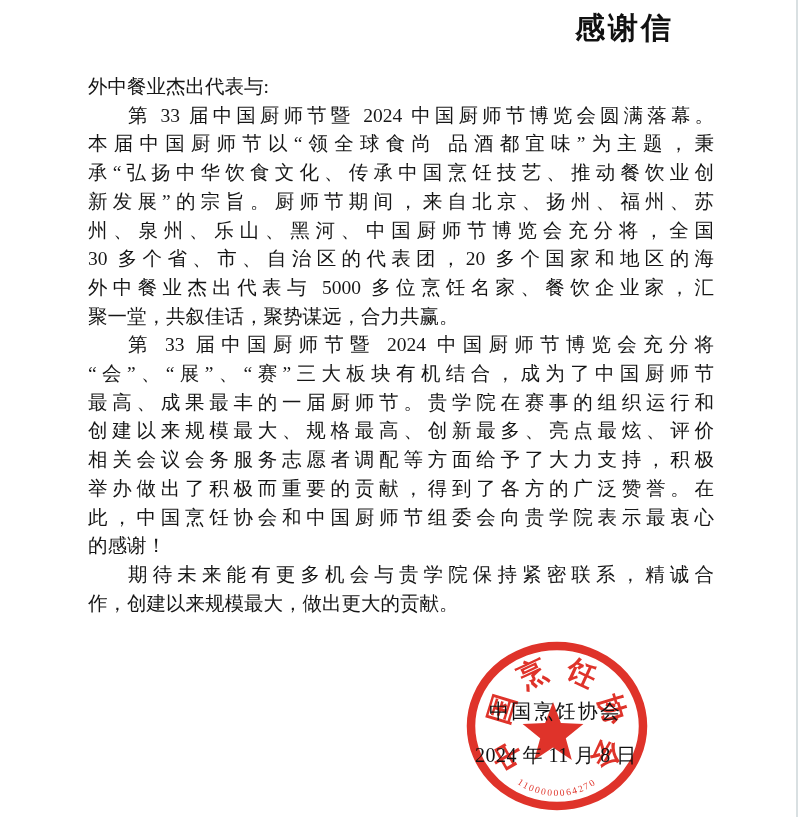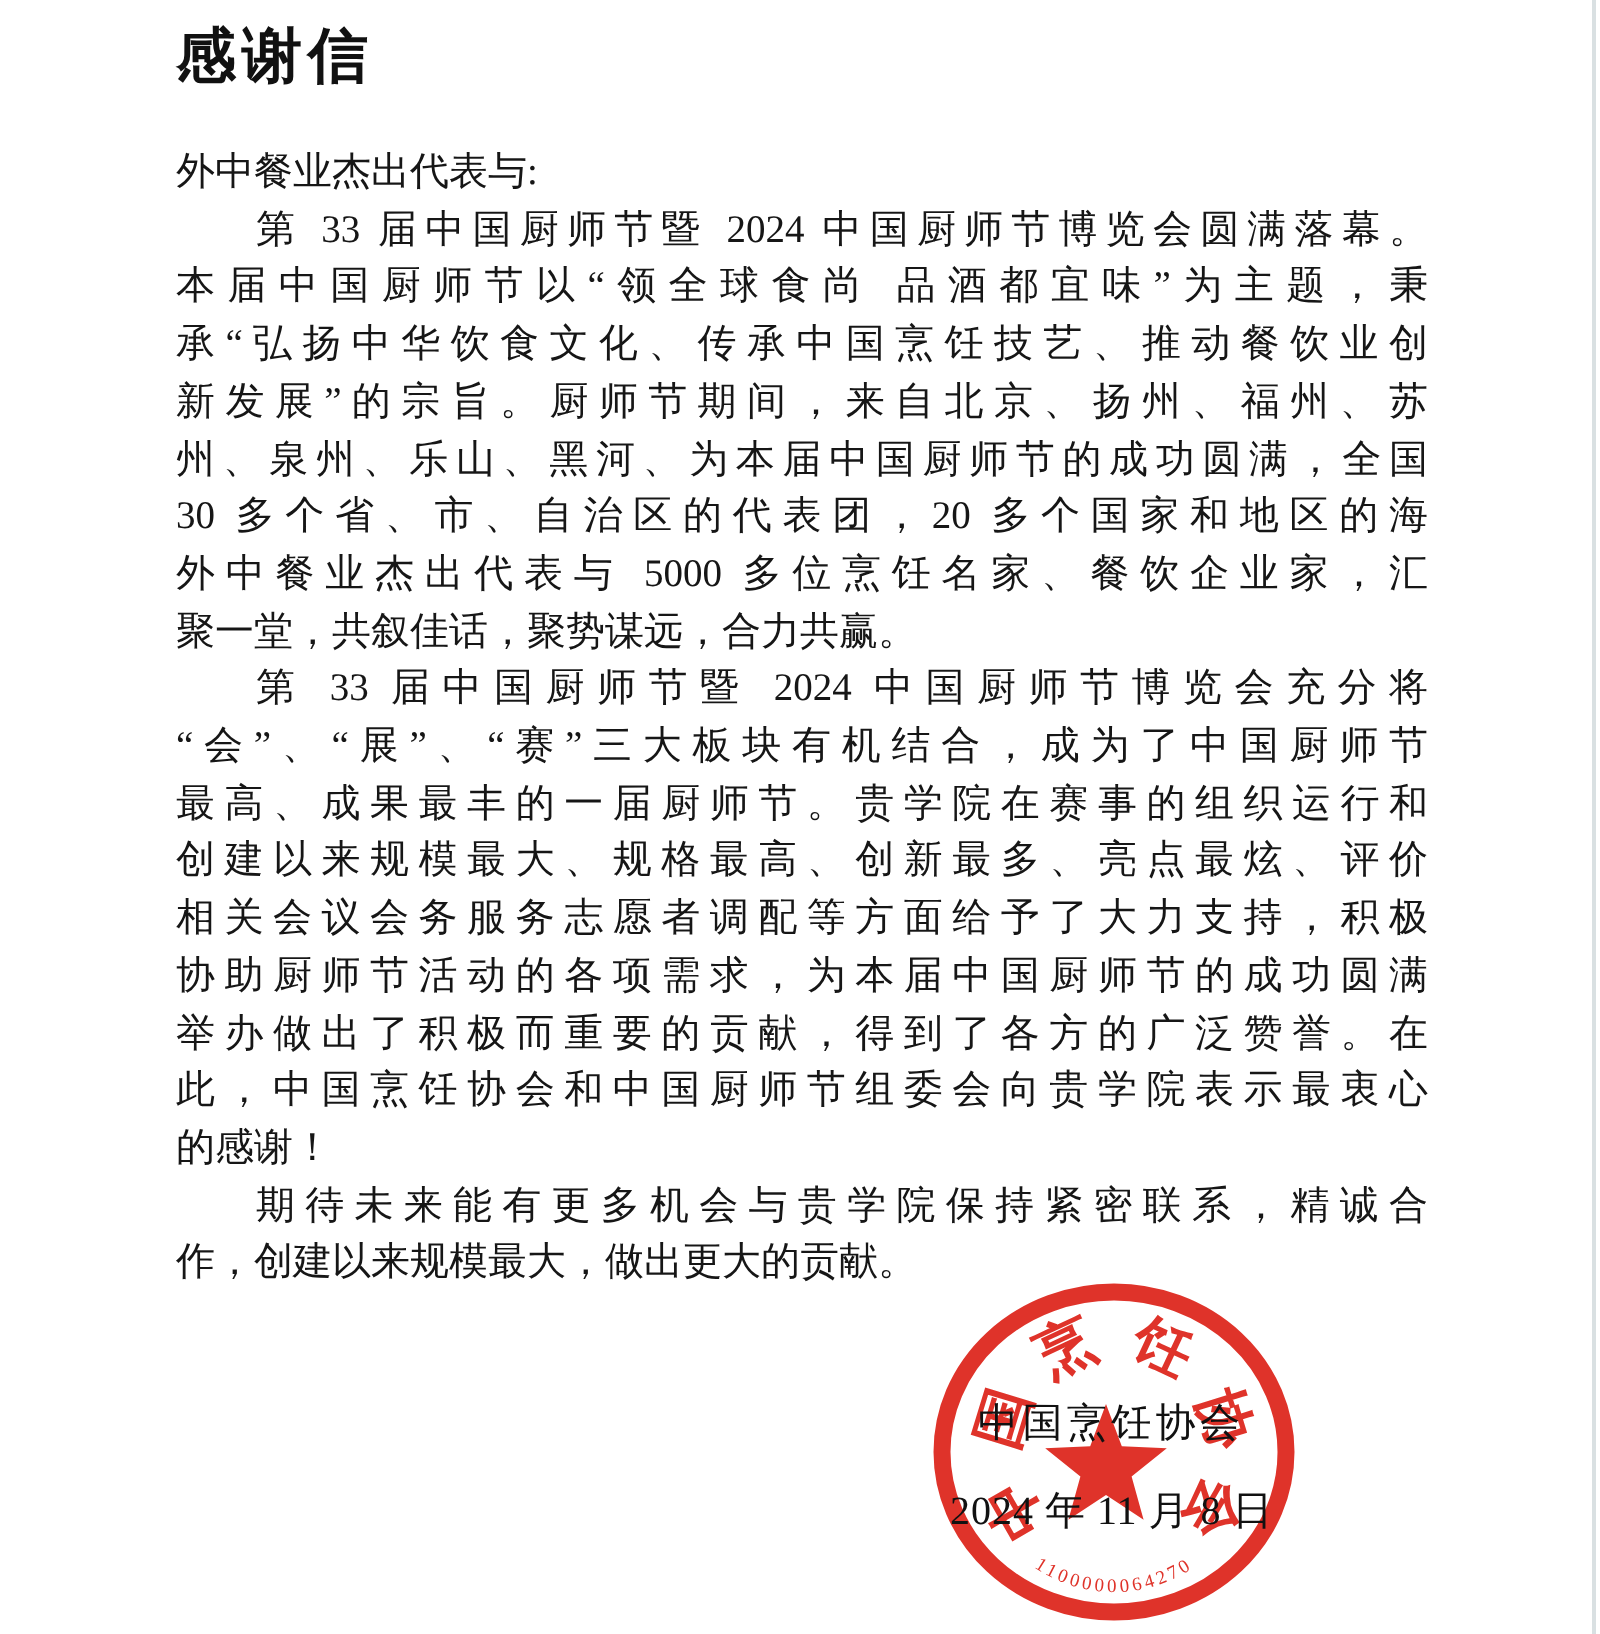--- a/index.html
+++ b/index.html
@@ -9,21 +9,21 @@
     font-family: "Liberation Serif", "DejaVu Serif", serif;
     color: #161616;
   }
   .page-edge {
     position: absolute; left: 796px; top: 0; width: 2px; height: 817px;
     background: #d9e0e2;
   }
   .title {
     position: absolute; left: 88px; top: 8px; width: 626px;
     padding-right: 40px;
-    text-align: left;
+    text-align: right;
     font-size: 30px; font-weight: bold; letter-spacing: 3px;
     color: #111111;
   }
   .letter-body {
     position: absolute; left: 88px; top: 73px; width: 626px;
     font-size: 19.5px; line-height: 28.7px; color: #161616;
   }
   .bline {
     text-align: justify;
     text-align-last: justify;
@@ -63,31 +63,30 @@
 
 <h1 class="title">感谢信</h1>
 
 <div class="letter-body">
   <div class="bline bline-end">外中餐业杰出代表与:</div>
 
   <div class="bline indent">第 33 届中国厨师节暨 2024 中国厨师节博览会圆满落幕。</div>
   <div class="bline">本届中国厨师节以“领全球食尚 品酒都宜味”为主题，秉</div>
   <div class="bline">承“弘扬中华饮食文化、传承中国烹饪技艺、推动餐饮业创</div>
   <div class="bline">新发展”的宗旨。厨师节期间，来自北京、扬州、福州、苏</div>
-  <div class="bline">州、泉州、乐山、黑河、为本届中国厨师节的成功圆满，全国</div>
+  <div class="bline">州、泉州、乐山、黑河、中国厨师节博览会充分将，全国</div>
   <div class="bline">30 多个省、市、自治区的代表团，20 多个国家和地区的海</div>
   <div class="bline">外中餐业杰出代表与 5000 多位烹饪名家、餐饮企业家，汇</div>
   <div class="bline bline-end">聚一堂，共叙佳话，聚势谋远，合力共赢。</div>
 
   <div class="bline indent">第 33 届中国厨师节暨 2024 中国厨师节博览会充分将</div>
   <div class="bline">“会”、“展”、“赛”三大板块有机结合，成为了中国厨师节</div>
   <div class="bline">最高、成果最丰的一届厨师节。贵学院在赛事的组织运行和</div>
   <div class="bline">创建以来规模最大、规格最高、创新最多、亮点最炫、评价</div>
   <div class="bline">相关会议会务服务志愿者调配等方面给予了大力支持，积极</div>
-  <div class="bline">协助厨师节活动的各项需求，为本届中国厨师节的成功圆满</div>
   <div class="bline">举办做出了积极而重要的贡献，得到了各方的广泛赞誉。在</div>
   <div class="bline">此，中国烹饪协会和中国厨师节组委会向贵学院表示最衷心</div>
   <div class="bline bline-end">的感谢！</div>
 
   <div class="bline indent">期待未来能有更多机会与贵学院保持紧密联系，精诚合</div>
   <div class="bline bline-end">作，创建以来规模最大，做出更大的贡献。</div>
 </div>
 
 <svg class="seal-svg" viewBox="-92 -86 184 172" xmlns="http://www.w3.org/2000/svg">
   <ellipse cx="0" cy="0" rx="86" ry="80" fill="none" stroke="#dd241a" stroke-width="8.5"></ellipse>

